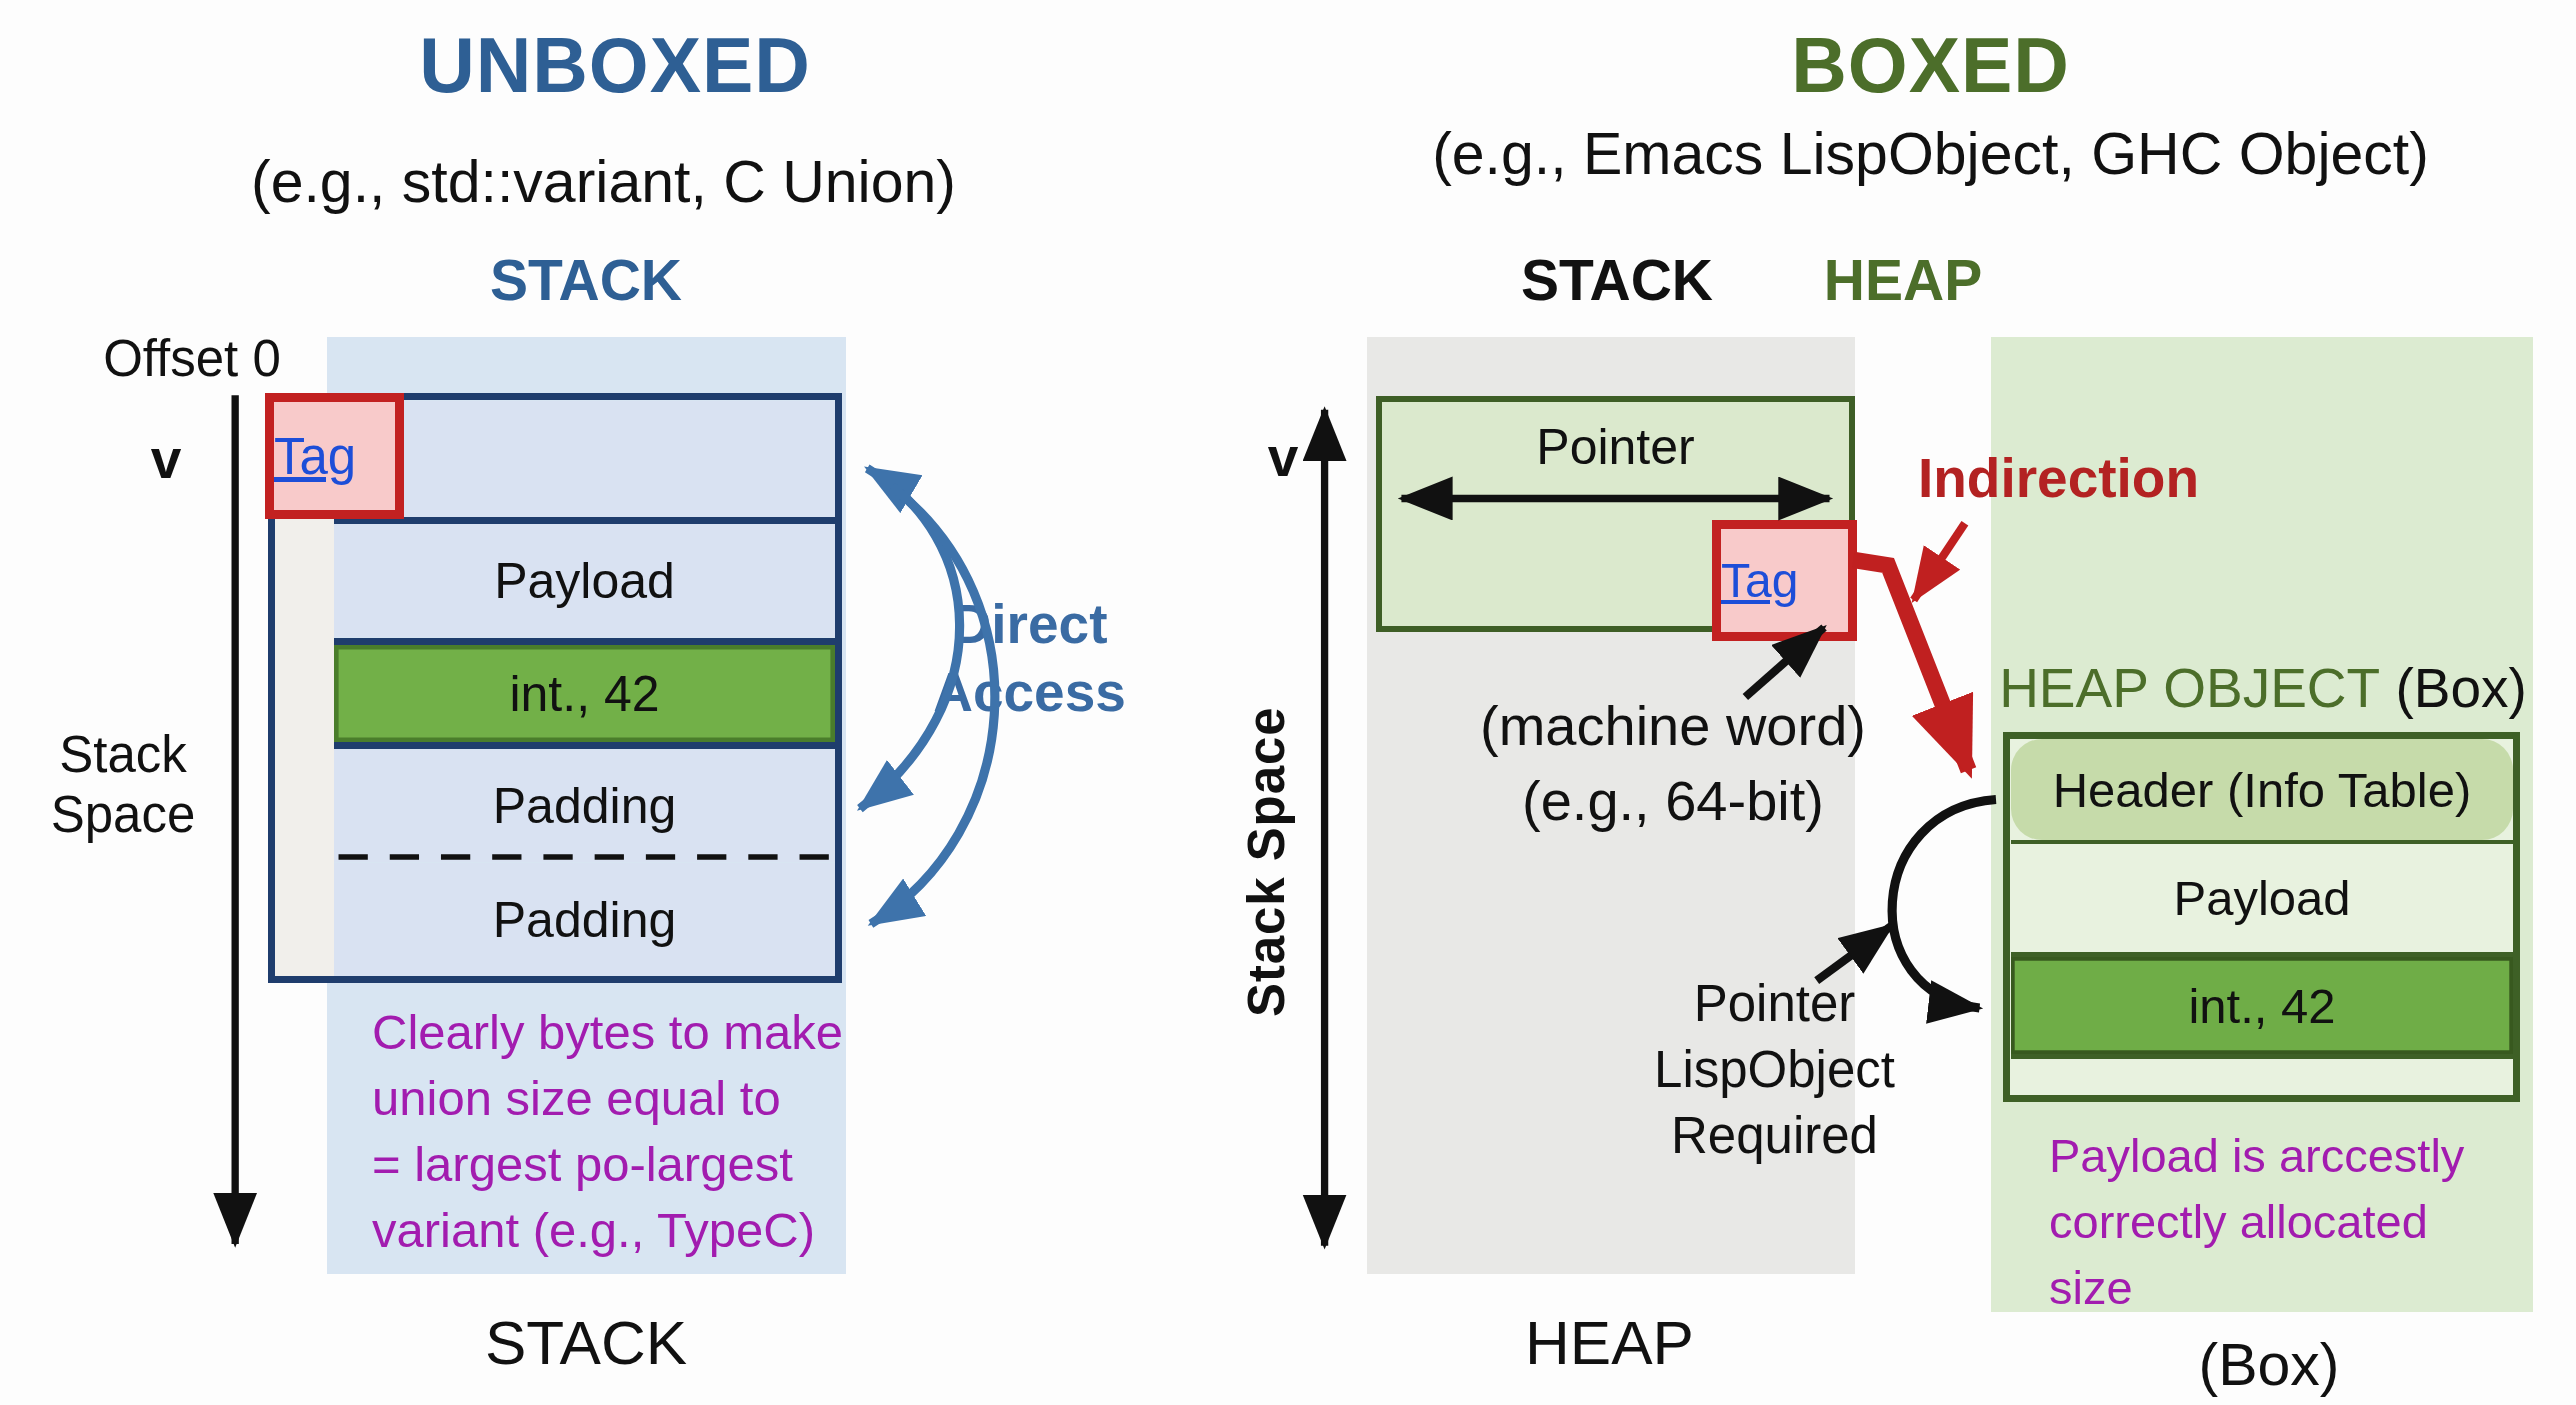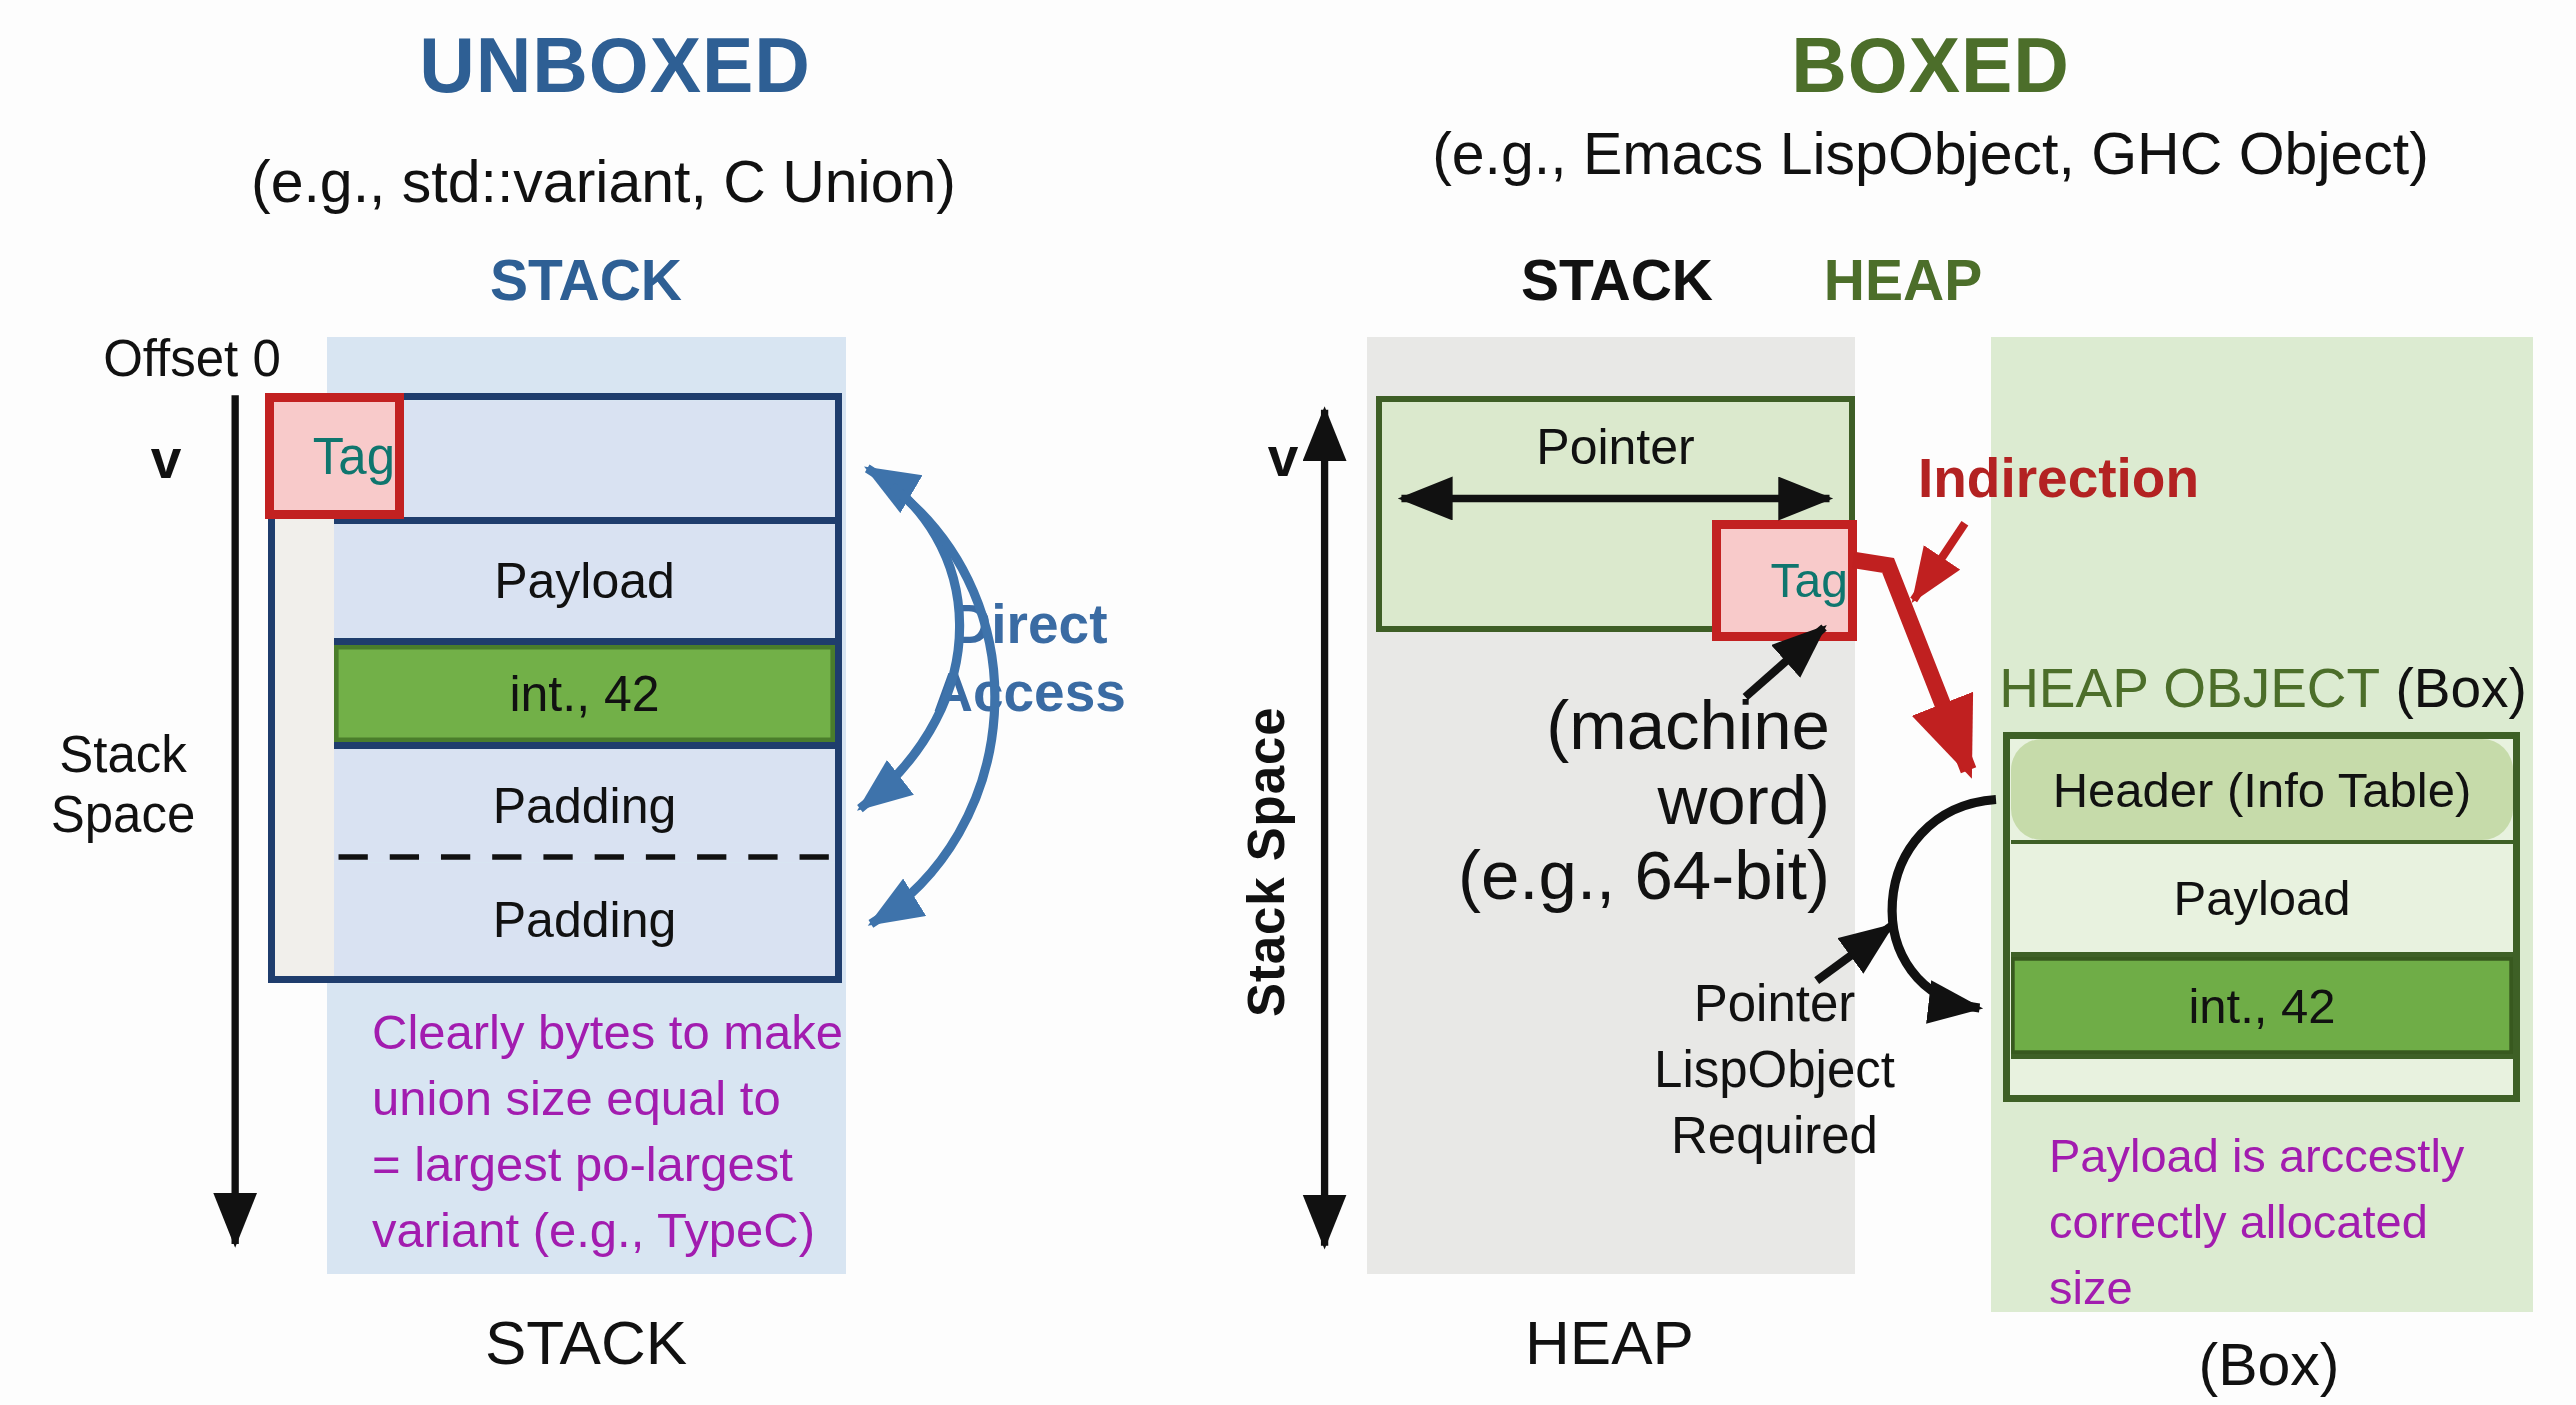--- a/index.html
+++ b/index.html
@@ -16,21 +16,21 @@
   .title-green{color:#4c6e2a;}
   .subtitle{font-size:59px;color:#111;}
   .colhead{font-weight:700;font-size:57px;}
   .rowlabel{font-size:50px;color:#111;}
   .smalllabel{font-size:51px;color:#111;}
   .caption{font-size:49px;line-height:66px;color:#a21caf;text-align:left;margin-left:29px;}
   .bottomlabel{font-size:62px;color:#111;}
   .leftbox-row{position:absolute;background:#d9e2f2;}
   .navy-sep{position:absolute;background:#1f3d6d;}
   .tagbox{position:absolute;background:#f8caca;border:9.1px solid #c22121;
-          display:flex;align-items:center;justify-content:flex-end;font-size:51px;color:#0f766e;}
+          display:flex;align-items:center;justify-content:flex-start;font-size:51px;color:#1d4ed8;text-decoration:underline;}
   .green-row-left{position:absolute;background:#72b048;box-shadow:inset 0 0 0 4.6px #4a7d2b;}
   .heaprow{position:absolute;display:flex;align-items:center;justify-content:center;font-size:49px;}
   svg.overlay{position:absolute;left:0;top:0;pointer-events:none;}
   .vert-label{writing-mode:vertical-rl;transform:rotate(180deg);text-align:center;
               font-size:51px;font-weight:700;color:#111;letter-spacing:0.9px;}
   .bold-v{font-weight:700;font-size:55px;}
   .indirection{font-weight:700;font-size:55px;color:#b32222;}
   .direct-access{font-weight:700;font-size:55px;color:#3a6ba3;line-height:68px;text-align:center;}
   .heapobj-head{font-weight:400;font-size:55px;}
 </style>
@@ -97,21 +97,21 @@
 
   <div class="abs" style="left:1376px;top:396px;width:479px;height:236px;background:#dbe9cd;border:6.4px solid #3e5e26;box-sizing:border-box;">
     <div class="ctr rowlabel" style="position:absolute;left:0;top:12.8px;width:100%;height:64px;">Pointer</div>
   </div>
   <div class="tagbox" style="left:1712px;top:520px;width:145px;height:121px;box-sizing:border-box;font-size:48px;">
     <span>Tag</span>
   </div>
 
   <div class="abs ctr indirection" style="left:1903px;top:446px;width:311px;height:64px;">Indirection</div>
 
-  <div class="abs" style="left:1400px;top:688px;width:430px;height:156px;text-align:right;font-size:69px;line-height:75px;">
+  <div class="abs" style="left:1458px;top:688px;width:430px;height:156px;text-align:center;font-size:56px;line-height:75px;">
     <div>(machine word)</div>
     <div>(e.g., 64-bit)</div>
   </div>
 
   <div class="abs ctr" style="left:1994px;top:653px;width:538px;height:70px;white-space:pre;">
     <span class="heapobj-head title-green">HEAP OBJECT</span><span class="heapobj-head"> (Box)</span>
   </div>
 
   <div class="abs" style="left:2003px;top:732px;width:517px;height:370px;border:7.3px solid #3e6026;box-sizing:border-box;background:#e8f2df;"></div>
   <div class="heaprow" style="left:2011px;top:739px;width:502px;height:101px;background:#c6dbaa;border-radius:31px;">Header (Info Table)</div>

